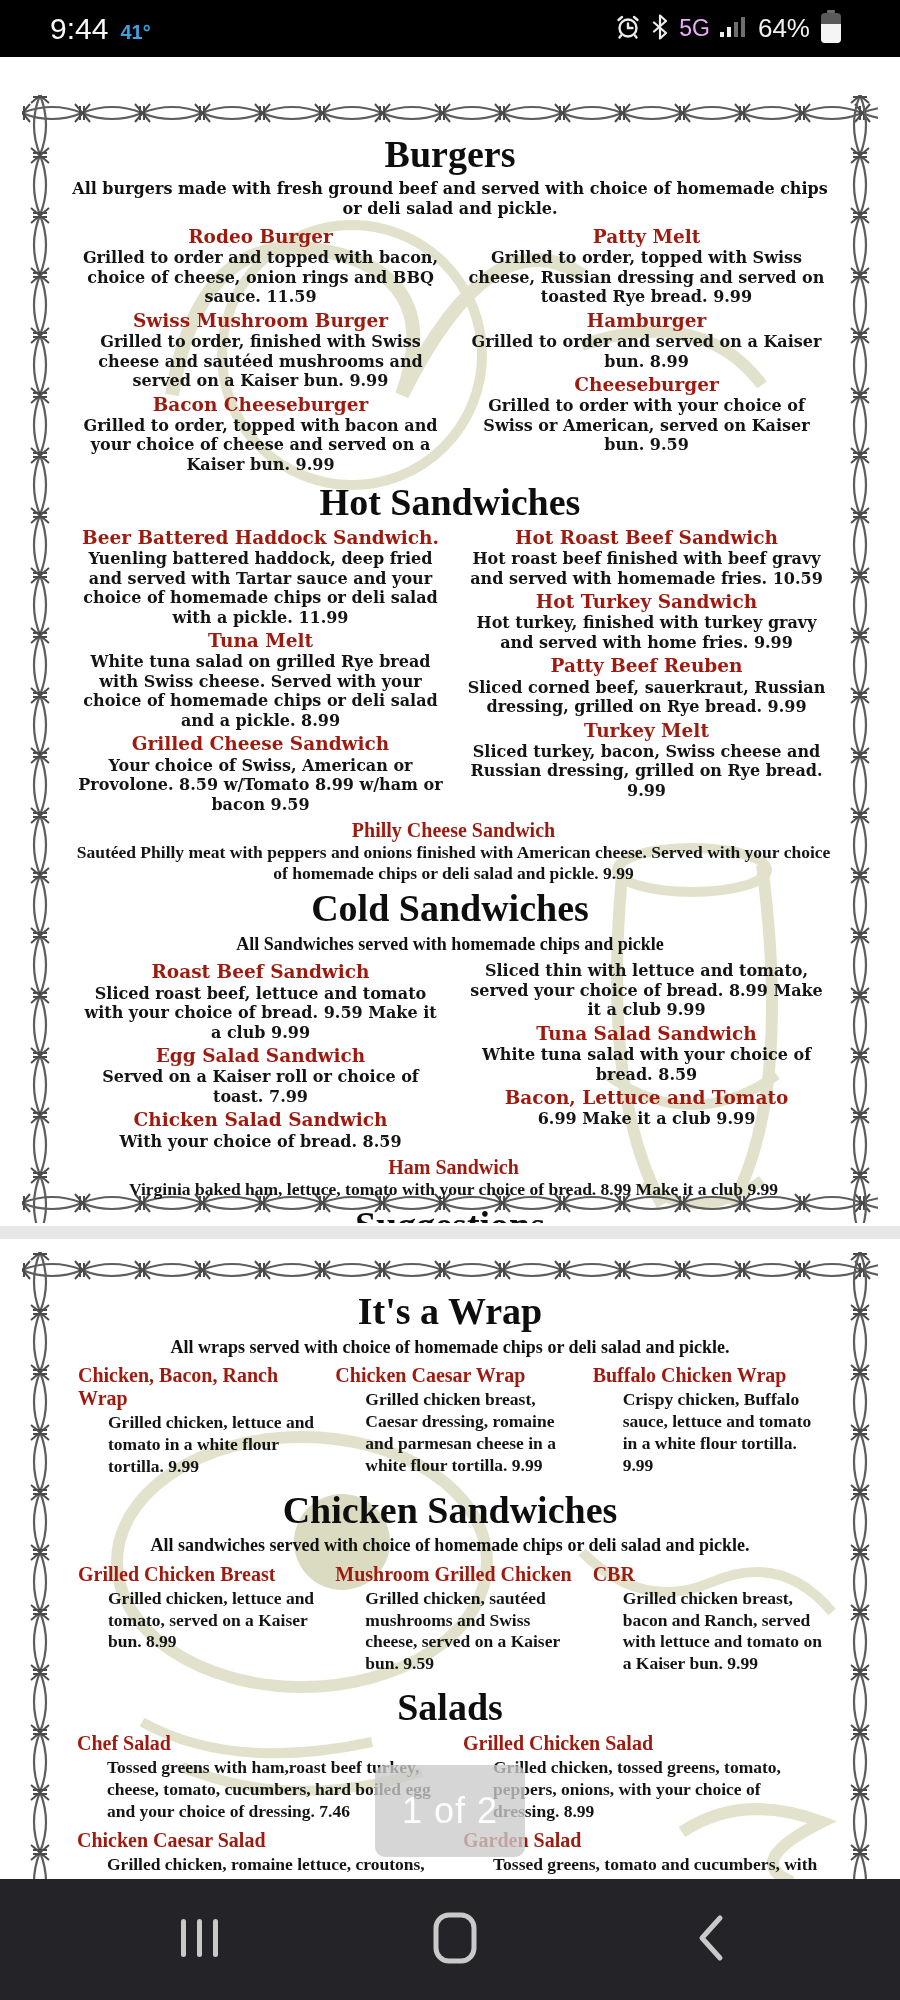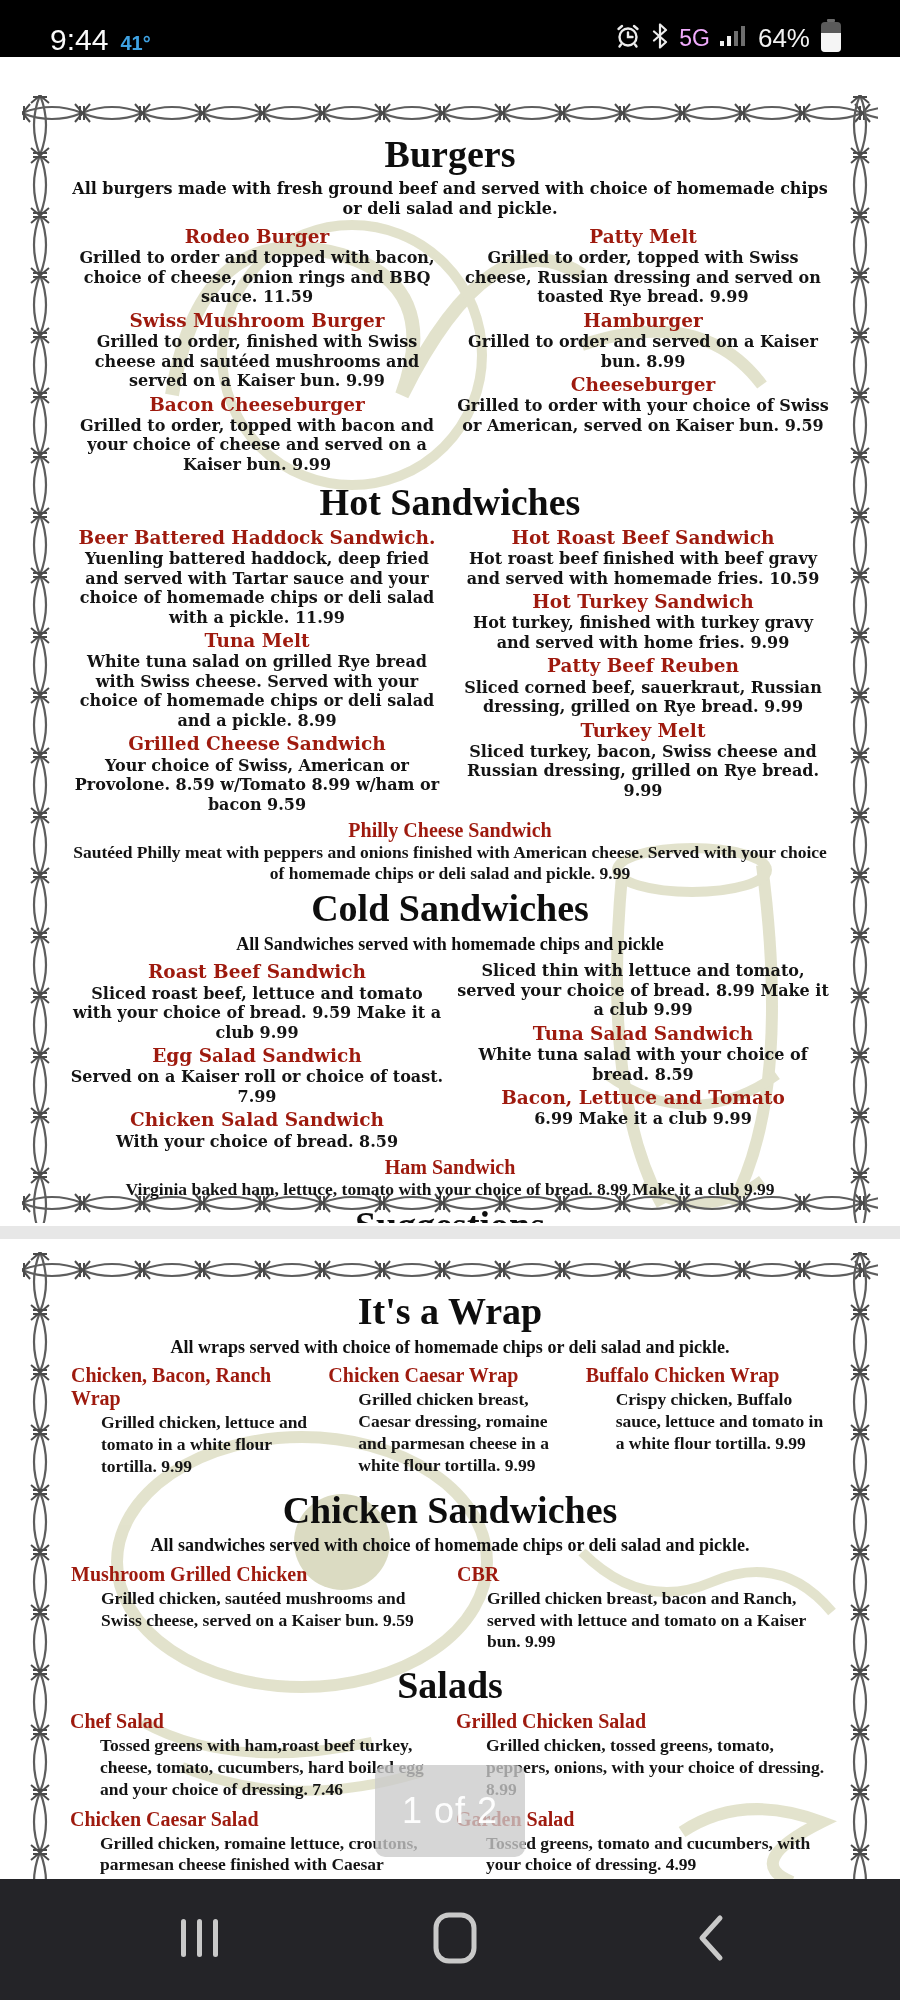--- a/index.html
+++ b/index.html
@@ -1,20 +1,20 @@
 <!DOCTYPE html>
 <html><head>
 <meta charset="utf-8">
 <style>
   html,body{margin:0;padding:0;}
   body{width:900px;height:2000px;position:relative;background:#ffffff;overflow:hidden;
        font-family:"Liberation Serif",serif;}
   
   .status-bar{position:absolute;left:0;top:0;width:900px;height:57px;background:#000;
-    display:flex;align-items:flex-end;justify-content:space-between;box-sizing:border-box;
+    display:flex;align-items:center;justify-content:space-between;box-sizing:border-box;
     padding:0 58px 0 50px;z-index:30;}
   .sb-left{display:flex;align-items:baseline;gap:12px;}
   .sb-time{font-family:"Liberation Sans",sans-serif;font-size:30px;color:#fafafa;}
   .sb-temp{font-family:"Liberation Sans",sans-serif;font-size:20px;font-weight:700;color:#3fa2e2;}
   .sb-right{display:flex;align-items:center;gap:10px;}
   .sb-net{font-family:"Liberation Sans",sans-serif;font-size:23px;font-weight:400;color:#f0abfc;}
   .sb-pct{font-family:"Liberation Sans",sans-serif;font-size:26px;color:#f2f2f2;}
   
   .viewport{position:absolute;left:0;top:57px;width:900px;height:1554px;background:#fff;}
   .page{position:absolute;left:22px;width:856px;background:#fff;overflow:hidden;}
@@ -26,21 +26,21 @@
   .page-content{position:relative;z-index:2;padding:34px 42px 0 42px;}
   
   .sec{margin:0 0 4px 0;}
   .sec-title{font-weight:700;font-size:38px;line-height:1.12;text-align:center;color:#0e0e0e;margin:4px 0 3px 0;}
   .intro{font-weight:700;text-align:center;color:#101010;margin:0 auto 6px auto;}
   .intro.wide{font-family:"DejaVu Serif",serif;font-size:16px;line-height:1.3;max-width:790px;}
   .intro.narrow{font-family:"Liberation Serif",serif;font-size:18px;line-height:1.25;}
   .cols{display:flex;}
   .col{flex:1;min-width:0;padding:0 6px;}
   .c3{flex:1;min-width:0;padding:0 7px;}
-  .i{margin:0 0 3px 0;}
+  .i{margin:0 0 3px 7px;}
   .n{color:#9e1a0e;font-weight:700;}
   .d{color:#141414;font-weight:700;}
   .ctr .i{text-align:center;}
   .lft .i{text-align:left;}
   .wideS .n{font-family:"DejaVu Serif",serif;font-size:18.5px;line-height:1.2;}
   .wideS .d{font-family:"DejaVu Serif",serif;font-size:16px;line-height:1.22;}
   .narrowS .n{font-family:"Liberation Serif",serif;font-size:20px;line-height:1.15;}
   .narrowS .d{font-family:"Liberation Serif",serif;font-size:17.5px;line-height:1.18;}
   .lft .d{padding:2px 0 4px 30px;line-height:1.25;}
   .full{margin-top:2px;}
@@ -337,20 +337,26 @@
             </div>
         </div>
       </section>
 
       <section class="sec narrowS lft">
         <h2 class="sec-title">Chicken Sandwiches</h2>
         <p class="intro narrow">All  sandwiches served with choice of homemade chips or deli salad and pickle.</p>
         <div class="cols">
           <div class="c3">
               <div class="i">
+                <div class="n">Grilled Chicken Breast</div>
+                <div class="d">Grilled chicken, lettuce and tomato, served on a Kaiser bun.  8.99</div>
+              </div>
+            </div>
+          <div class="c3">
+              <div class="i">
                 <div class="n">Mushroom Grilled Chicken</div>
                 <div class="d">Grilled chicken, sautéed mushrooms and Swiss cheese, served on a Kaiser bun.  9.59</div>
               </div>
             </div>
           <div class="c3">
               <div class="i">
                 <div class="n">CBR</div>
                 <div class="d">Grilled chicken breast, bacon and Ranch, served with lettuce and tomato on a Kaiser bun.  9.99</div>
               </div>
             </div>

